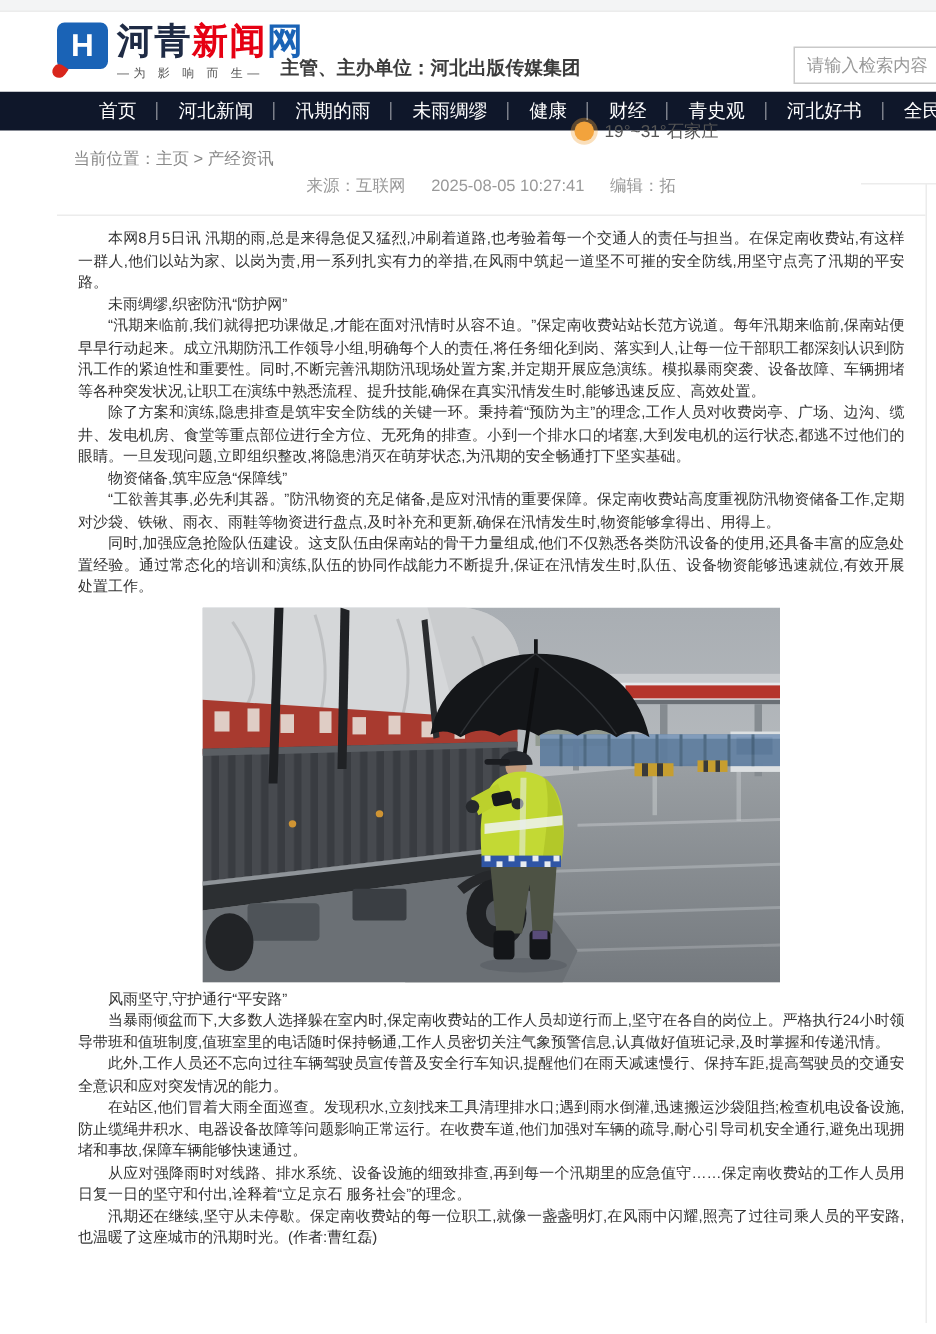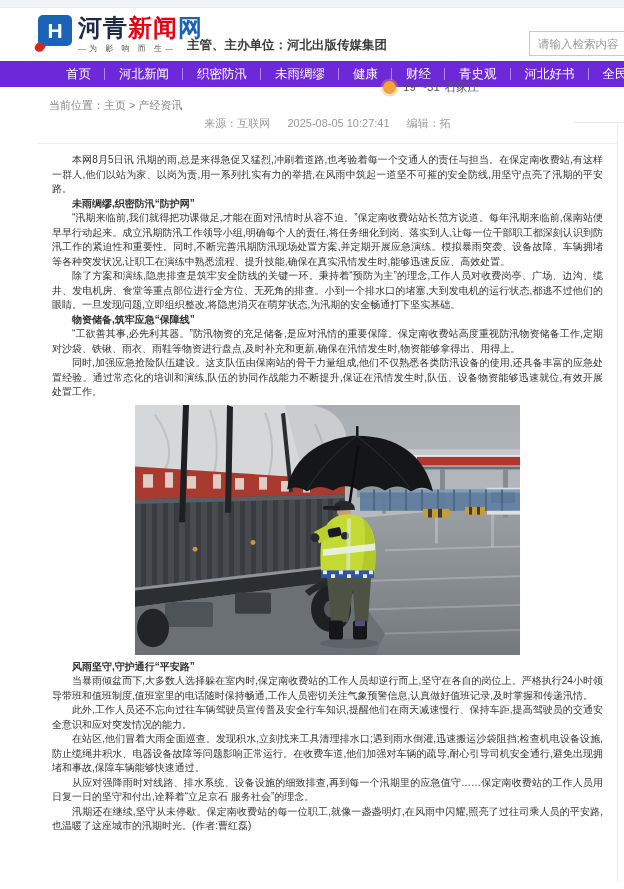--- a/index.html
+++ b/index.html
@@ -28,21 +28,21 @@
   .sponsor { position:absolute; left:187px; top:29px; font-size:12.5px; font-weight:bold; color:#3c3c3c; }
   .weather { position:absolute; left:383px; top:28px; display:flex; align-items:center; font-size:11.5px; color:#555;margin-top:44px; }
   .sun-icon { width:13px; height:13px; border-radius:50%; background:#f2a33c;
     box-shadow:0 0 0 2.5px rgba(242,163,60,.35); margin-right:7px; }
   .search { position:absolute; left:529px; top:23px; }
   .search input { width:130px; height:25px; border:1px solid #c9c9c9; font-size:11.5px; padding:0 8px;
     color:#333; outline:none; font-family:inherit; }
   .search input::placeholder { color:#9a9a9a; }
 
   
-  .nav { height:26px; background:#6d28d9; display:flex; align-items:center; padding-left:52px; }
+  .nav { height:26px; background:#0f172a; display:flex; align-items:center; padding-left:52px; }
   .nav-item { position:relative; color:#fff; font-size:12.5px; padding:0 14px; line-height:26px;
     cursor:pointer; white-space:nowrap; }
   .nav-item::after { content:""; position:absolute; right:0; top:7px; width:1px; height:12px;
     background:rgba(255,255,255,.45); }
 
   
   .crumbs { padding:11px 0 0 49px; font-size:11px; color:#888; }
   .crumbs a { color:#888; text-decoration:none; cursor:pointer; }
 
   
@@ -50,21 +50,21 @@
   .right-rail-line { position:absolute; left:617px; top:122px; width:1px;  height:760px; background:#ececec; }
 
   
   .article { margin:0 7px 0 38px; }
   .article-title { text-align:center; font-size:19px; font-weight:bold; color:#333; margin:22px 0 0; }
   .article-meta  { text-align:center; font-size:11px; color:#999; margin-top:3px; }
   .article-meta span { margin:0 7px; }
   .divider { border-bottom:1px solid #ececec; margin-top:12px; }
   .article-body { padding:9px 14px 0; font-size:10px; line-height:14.5px; color:#333; text-align:justify; }
   .article-body p { margin:0; text-indent:2em; }
-  .article-body p.subhead { font-weight:bold; }
+  .article-body p.subhead { font-weight:normal; }
   .photo-wrap { text-align:center; margin:5px 0; }
   .photo { display:inline-block; vertical-align:top; }
 </style>
 </head>
 <body>
 
 <div class="page">
 
   <div class="topstrip"></div>
 
@@ -86,21 +86,21 @@
     </div>
     <div class="search">
       <input type="text" placeholder="请输入检索内容" style="">
     </div>
   </div>
 
   <div class="nav">
     <div style="display:flex;" id="nav-list">
         <div class="nav-item">首页</div>
         <div class="nav-item">河北新闻</div>
-        <div class="nav-item">织密防汛</div>
+        <div class="nav-item">汛期的雨</div>
         <div class="nav-item">未雨绸缪</div>
         <div class="nav-item">健康</div>
         <div class="nav-item">财经</div>
         <div class="nav-item">青史观</div>
         <div class="nav-item">河北好书</div>
         <div class="nav-item">全民辟谣</div>
       </div>
   </div>
 
   <div class="crumbs">

